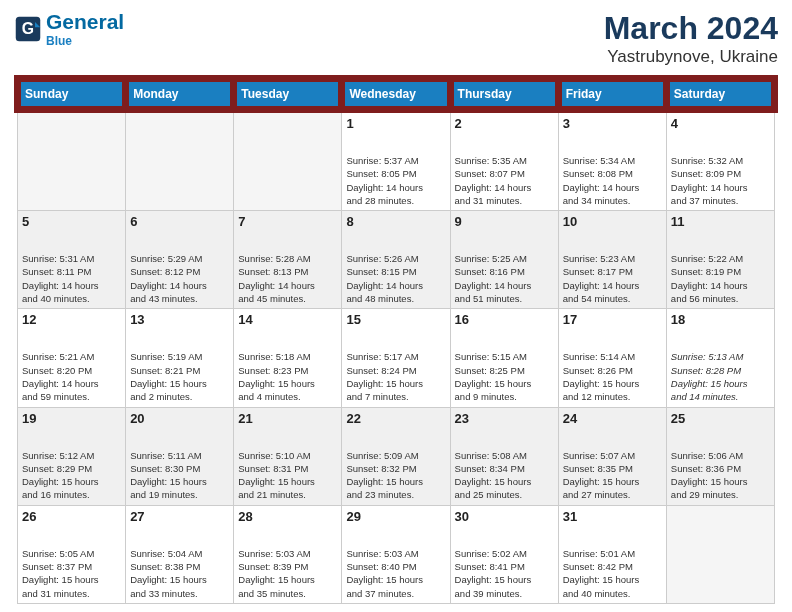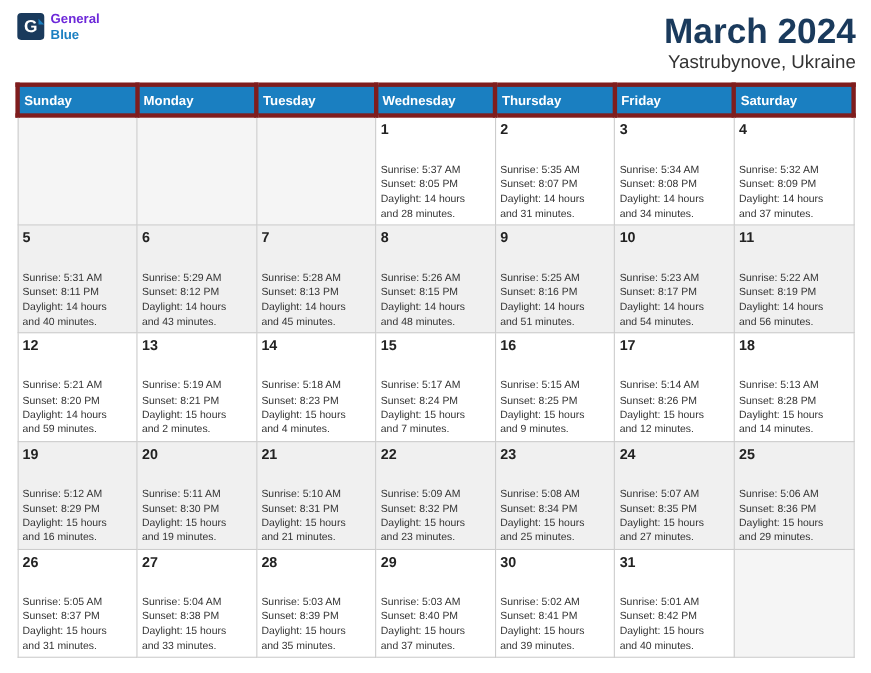--- a/index.html
+++ b/index.html
@@ -46,21 +46,21 @@
       border-collapse: collapse;
       table-layout: fixed;
     }
     th {
       background: #1a7fc1;
       color: #fff;
       font-size: 12px;
       font-weight: bold;
       padding: 5px 4px;
       text-align: left;
-      border: 4px solid #7f1d1d;
+      border: 7px solid #7f1d1d;
     }
     td {
       border: 1px solid #ccc;
       vertical-align: top;
       padding: 3px 4px;
       height: 82px;
       background: #fff;
     }
     td.empty {
       background: #f5f5f5;
@@ -86,21 +86,21 @@
 
 <div class="container">
   <div class="header">
     <div class="logo">
       <svg class="logo-icon" viewBox="0 0 32 32">
         <rect x="2" y="2" width="28" height="28" rx="4" fill="#1a3a5c"></rect>
         <text x="16" y="22" text-anchor="middle" fill="white" font-size="18" font-weight="bold" font-family="Arial">G</text>
         <polygon points="24,8 30,14 24,14" fill="#1a7fc1"></polygon>
       </svg>
       <div>
-        <div style="font-size:12px;font-weight:bold;color:#6d28d9;">General</div>
+        <div style="font-size:21px;font-weight:bold;color:#0369a1;">General</div>
         <div style="font-size:12px;font-weight:bold;color:#1a7fc1;">Blue</div>
       </div>
     </div>
     <div class="title-block">
       <div class="month-title">March 2024</div>
       <div class="location">Yastrubynove, Ukraine</div>
     </div>
   </div>
 
   <table>
@@ -238,21 +238,21 @@
           </td>
           <td>
             <div class="day-num">17</div>
             <div class="day-info" style="white-space: pre-line;">Sunrise: 5:14 AM
 Sunset: 8:26 PM
 Daylight: 15 hours
 and 12 minutes.</div>
           </td>
           <td>
             <div class="day-num">18</div>
-            <div class="day-info" style="white-space: pre-line;">Sunrise: 5:13 AM
+            <div class="day-info" style="white-space: pre-line; font-style: italic;">Sunrise: 5:13 AM
 Sunset: 8:28 PM
 Daylight: 15 hours
 and 14 minutes.</div>
           </td>
         </tr>
         <tr>
           <td class="gray-row">
             <div class="day-num">19</div>
             <div class="day-info" style="white-space: pre-line;">Sunrise: 5:12 AM
 Sunset: 8:29 PM

